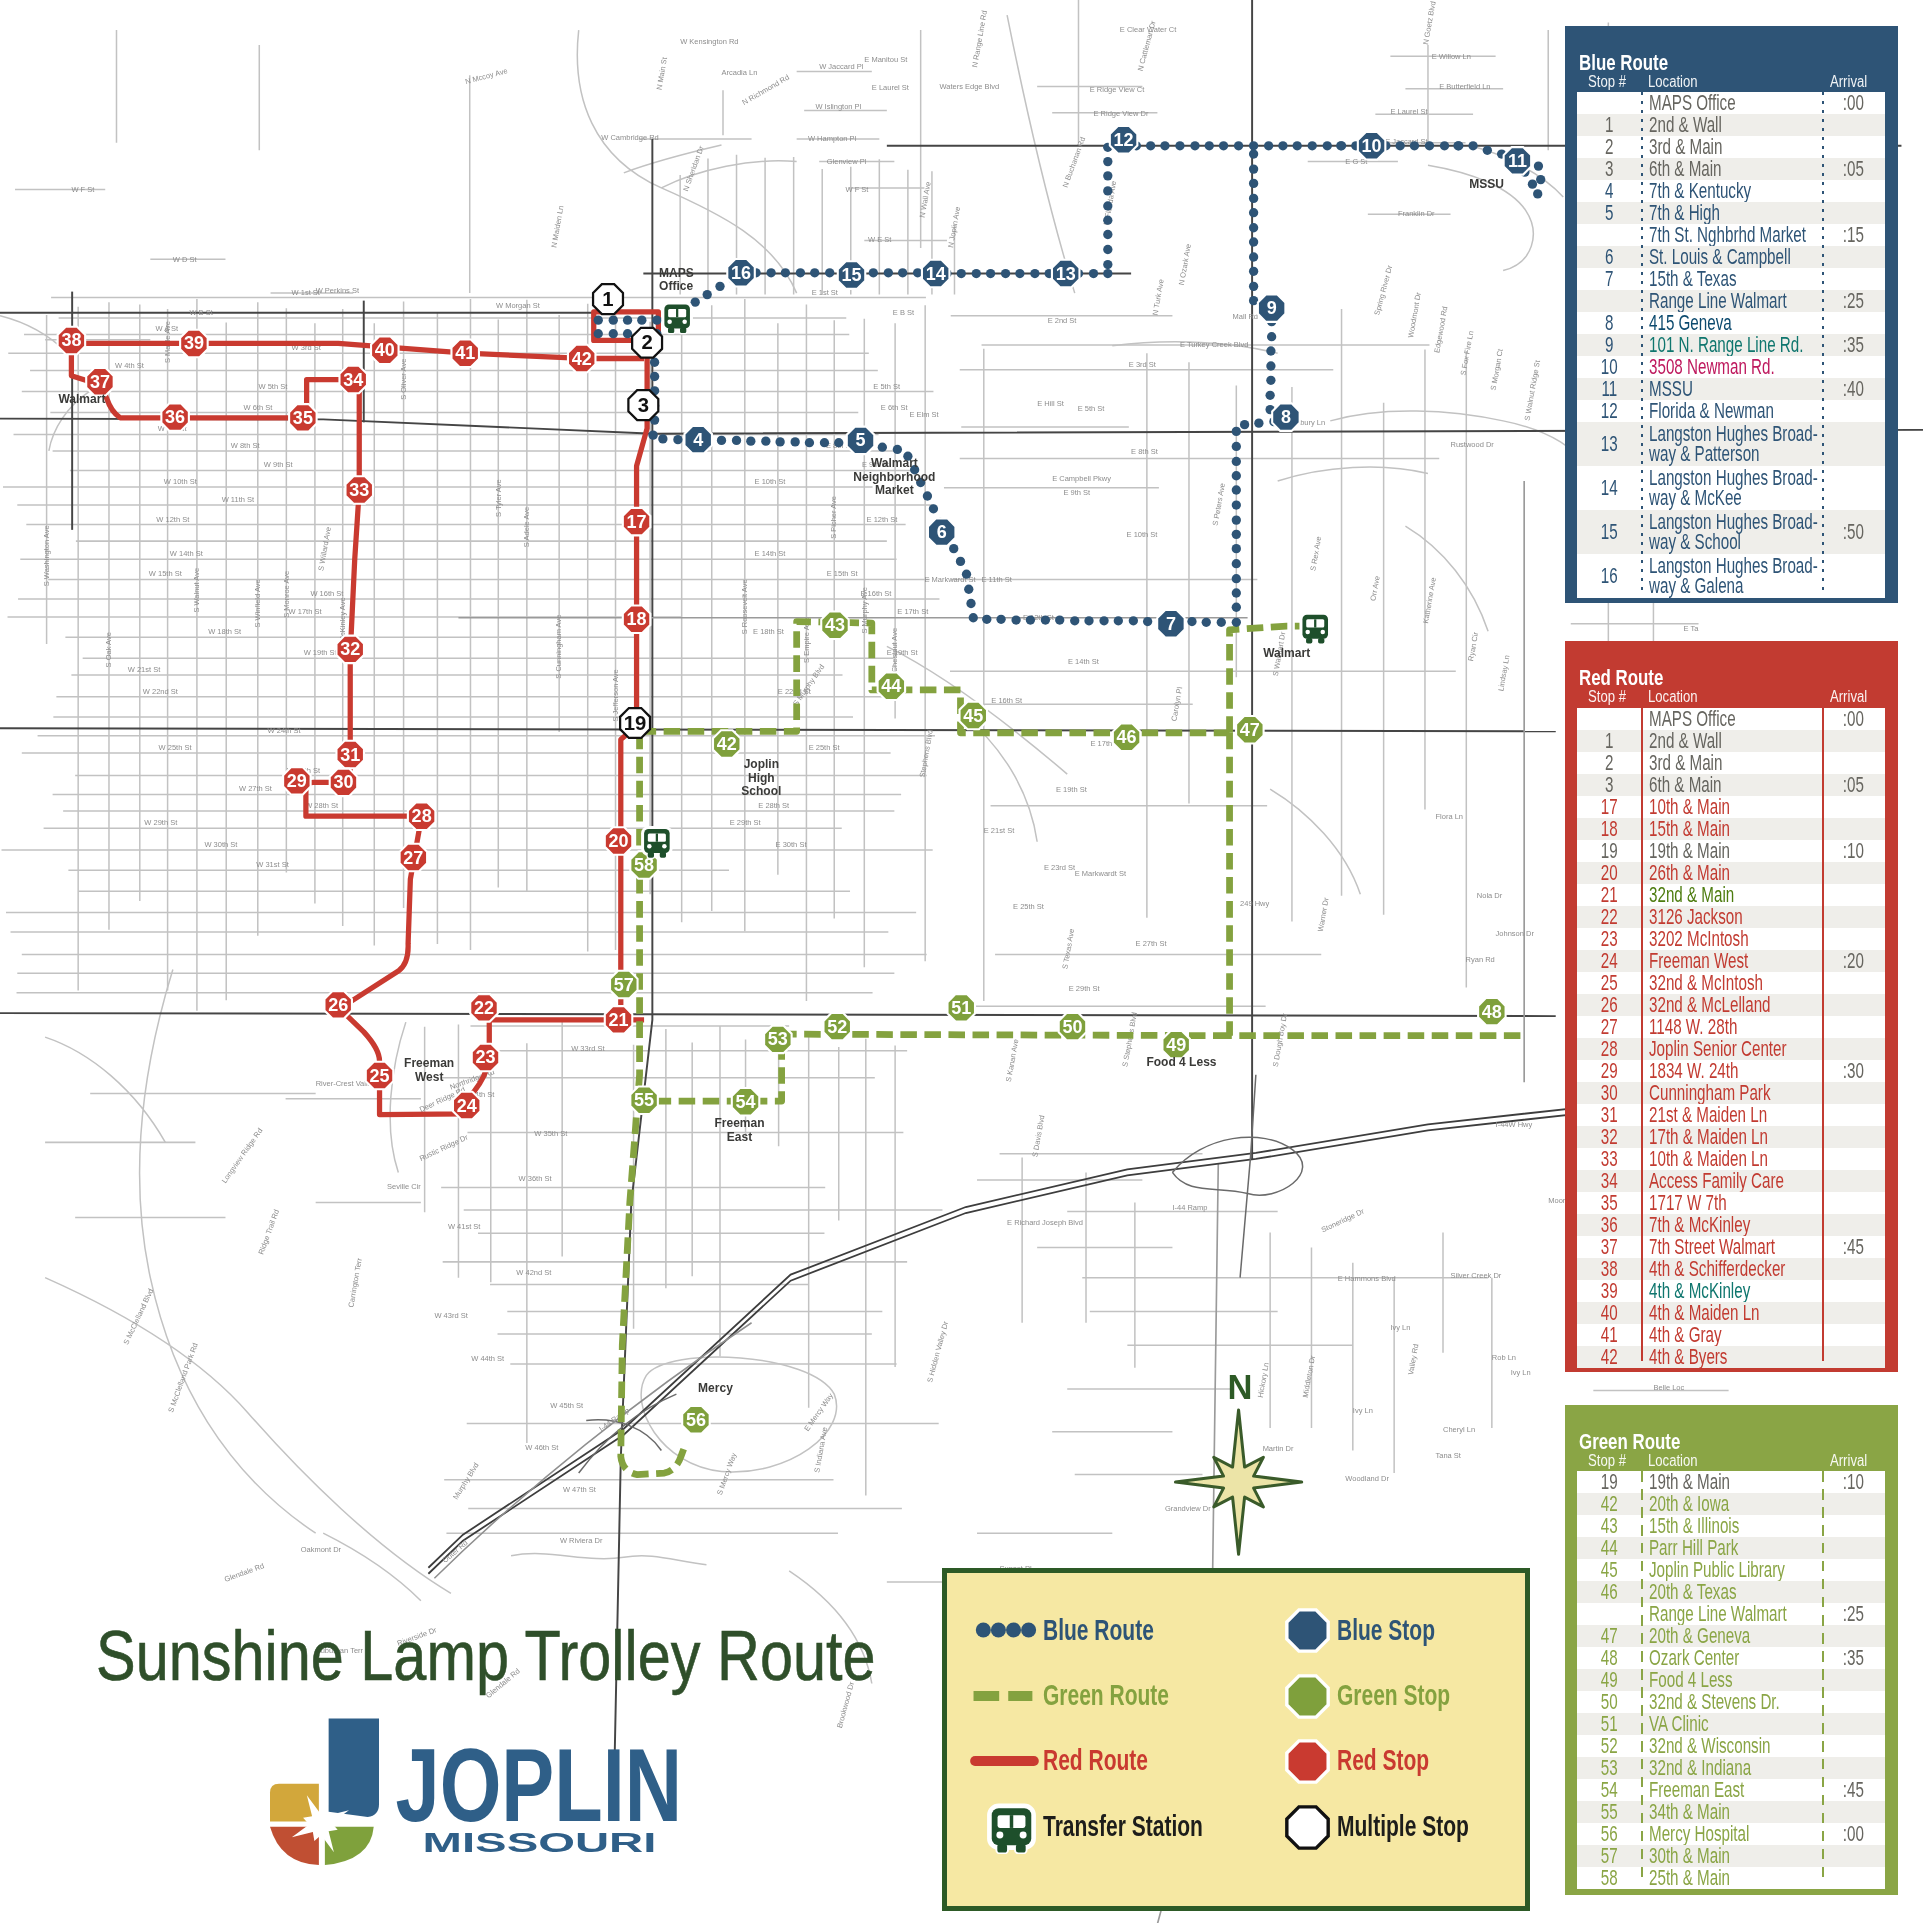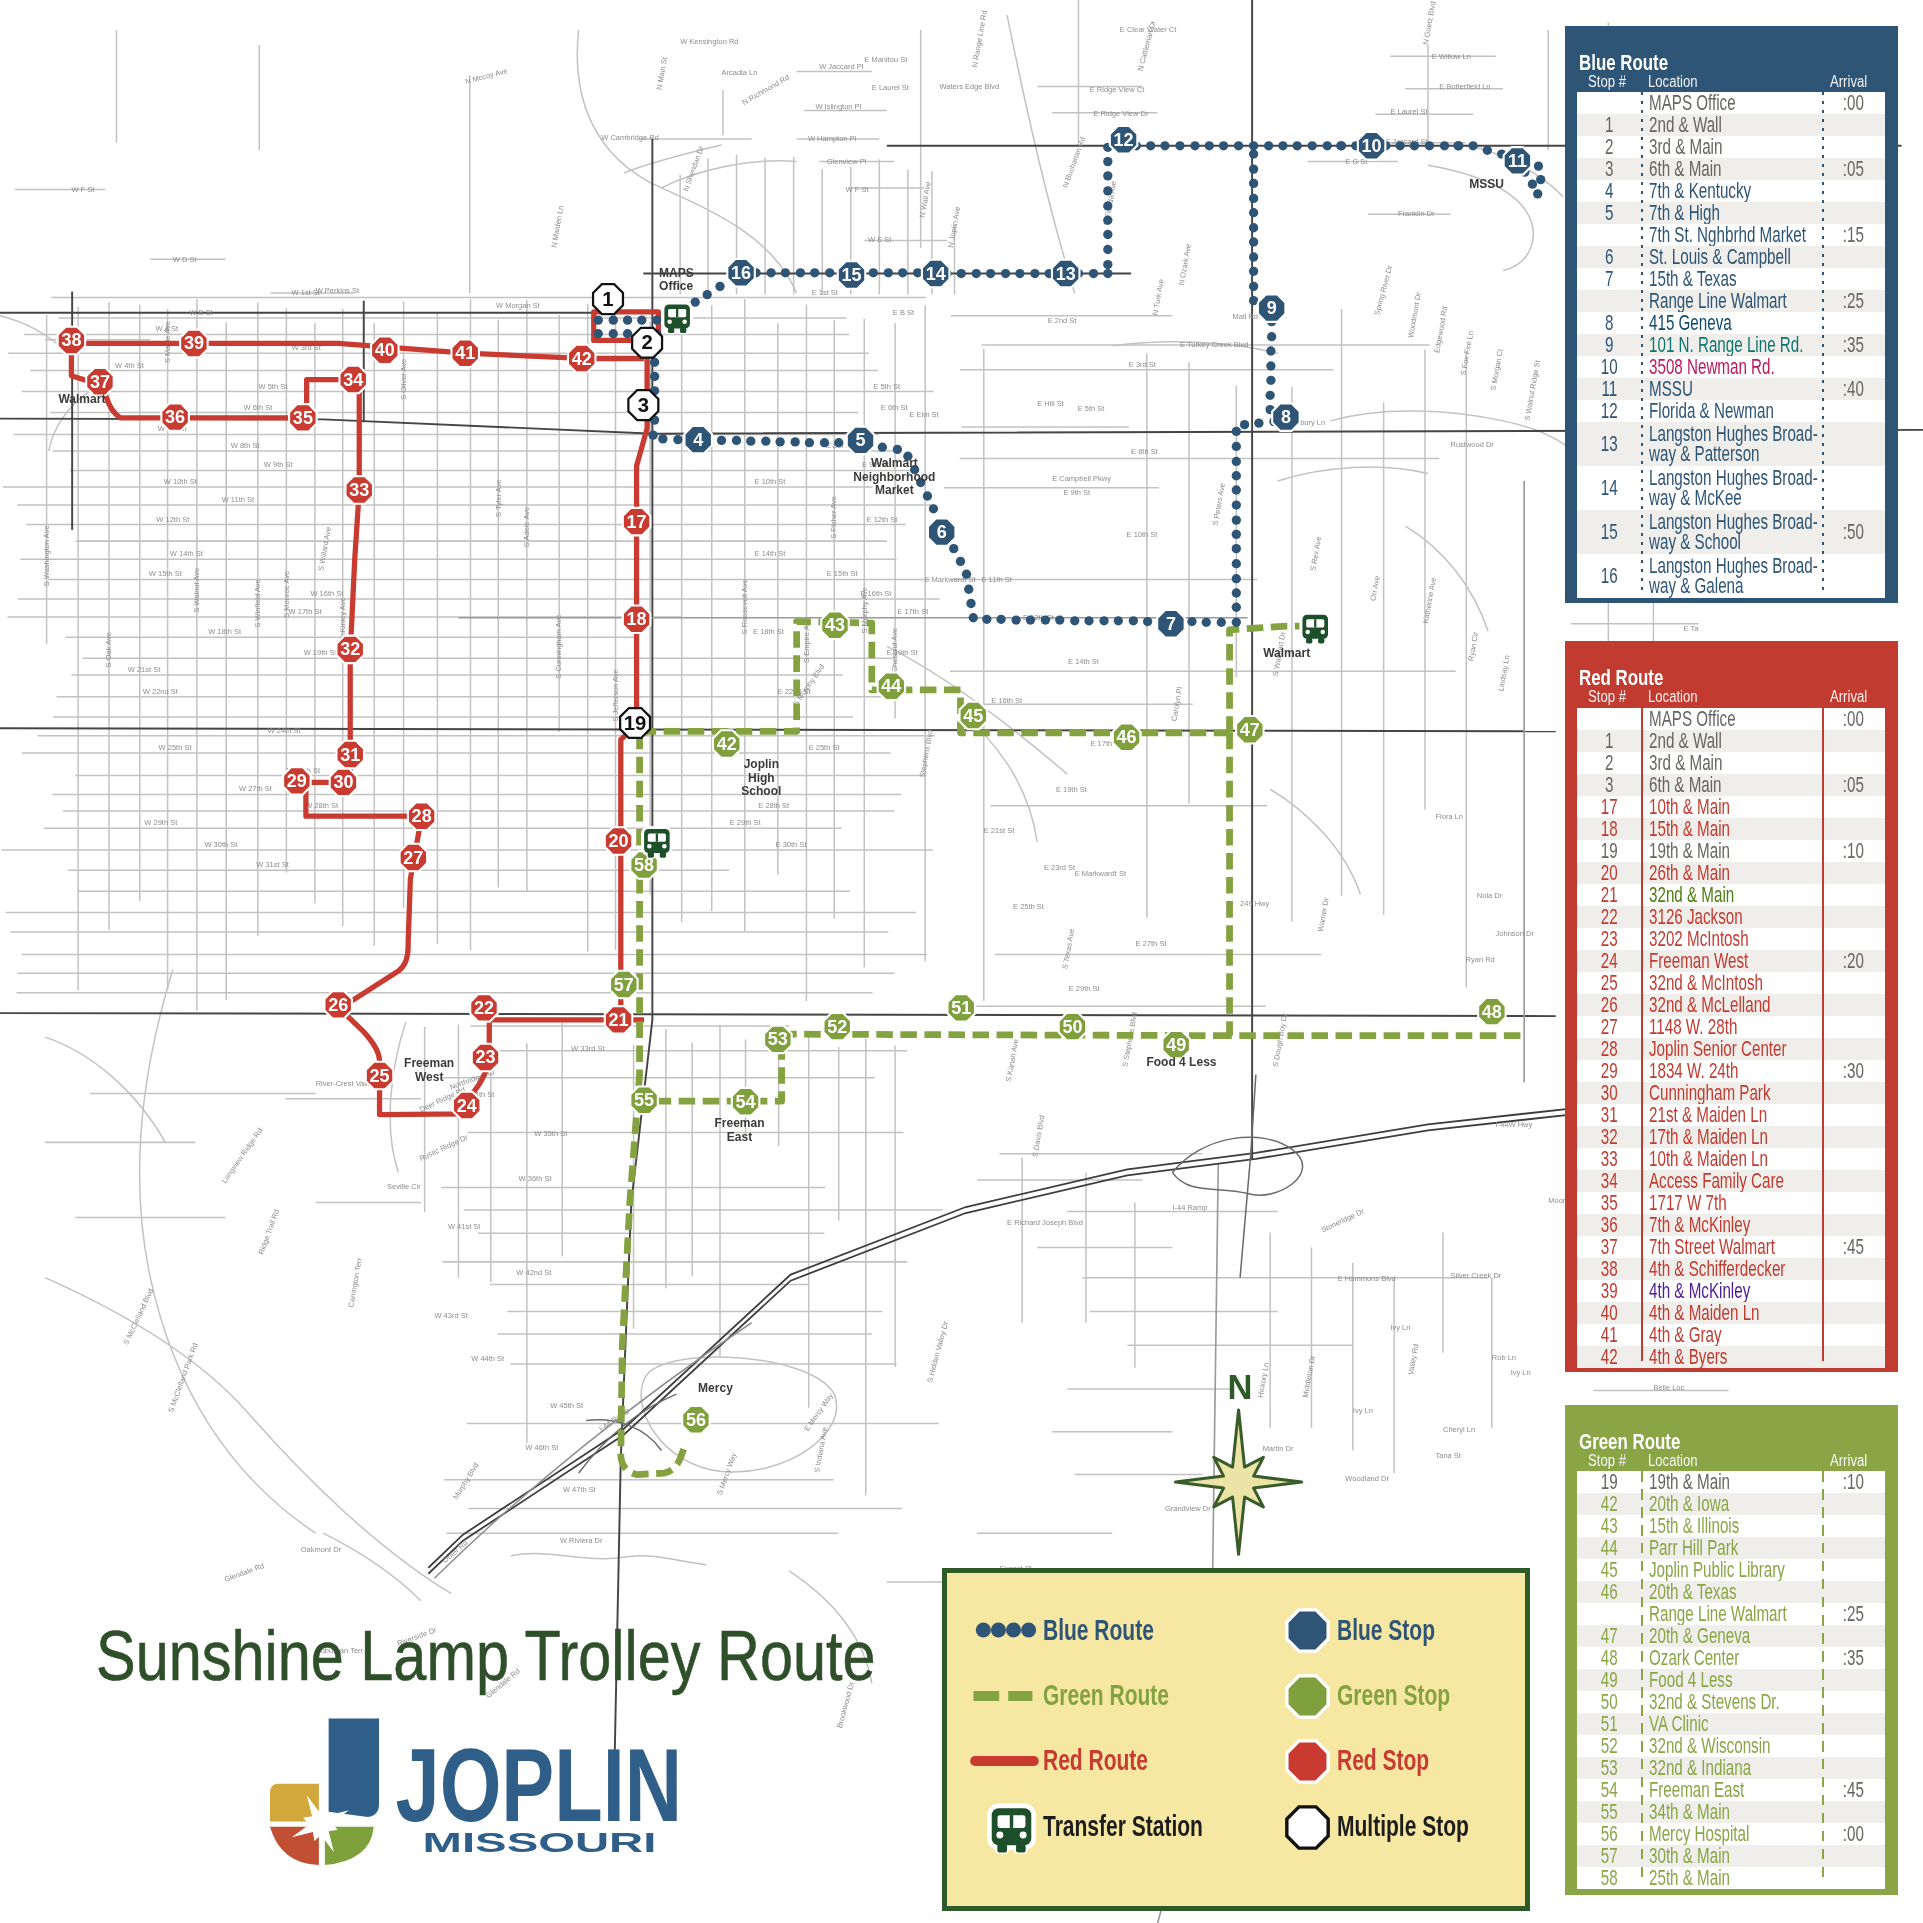--- a/index.html
+++ b/index.html
@@ -1293,21 +1293,21 @@
             <span>4th &amp; Schifferdecker</span>
           </div>
           <div class="c3">
             <span></span>
           </div>
         </div>
         <div class="row" style="height:22px;background:#fff;">
           <div class="c1" style="color:#c23b31">
             <span>39</span>
           </div>
-          <div class="c2" style="color:#4c1d95">
+          <div class="c2" style="color:#0f766e">
             <span>4th &amp; McKinley</span>
           </div>
           <div class="c3">
             <span></span>
           </div>
         </div>
         <div class="row" style="height:22px;background:#efeeea;">
           <div class="c1" style="color:#c23b31">
             <span>40</span>
           </div>

